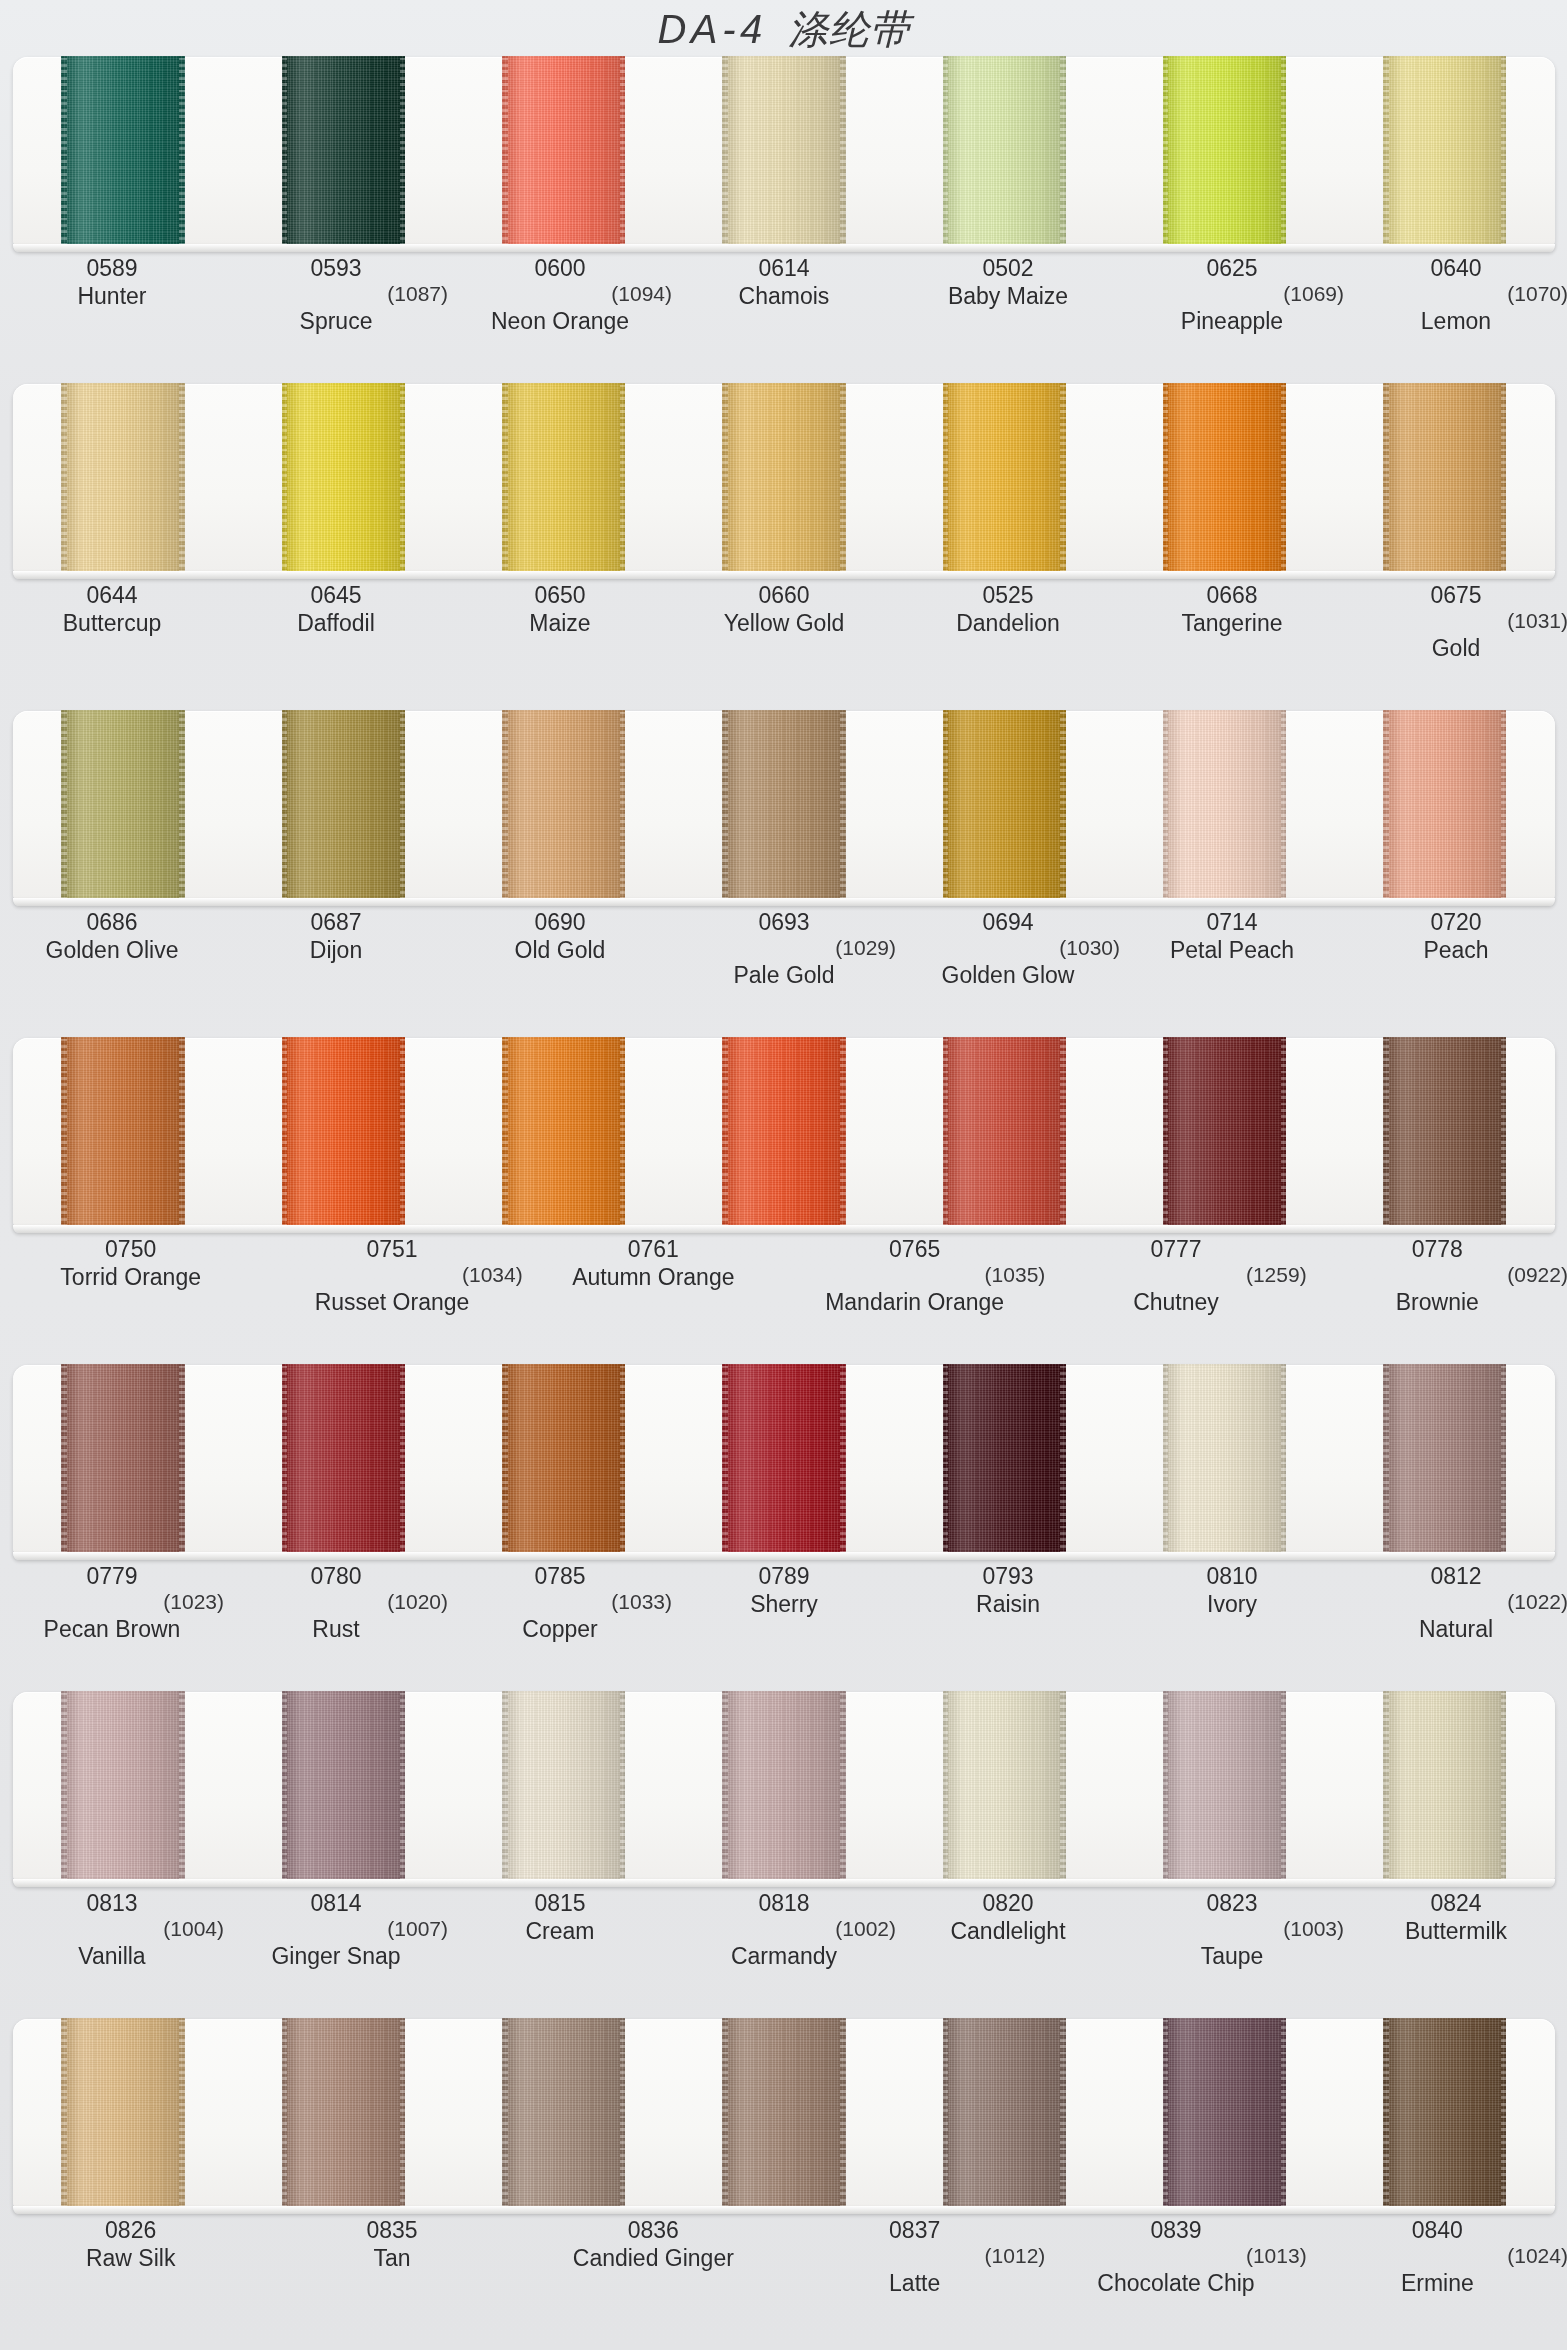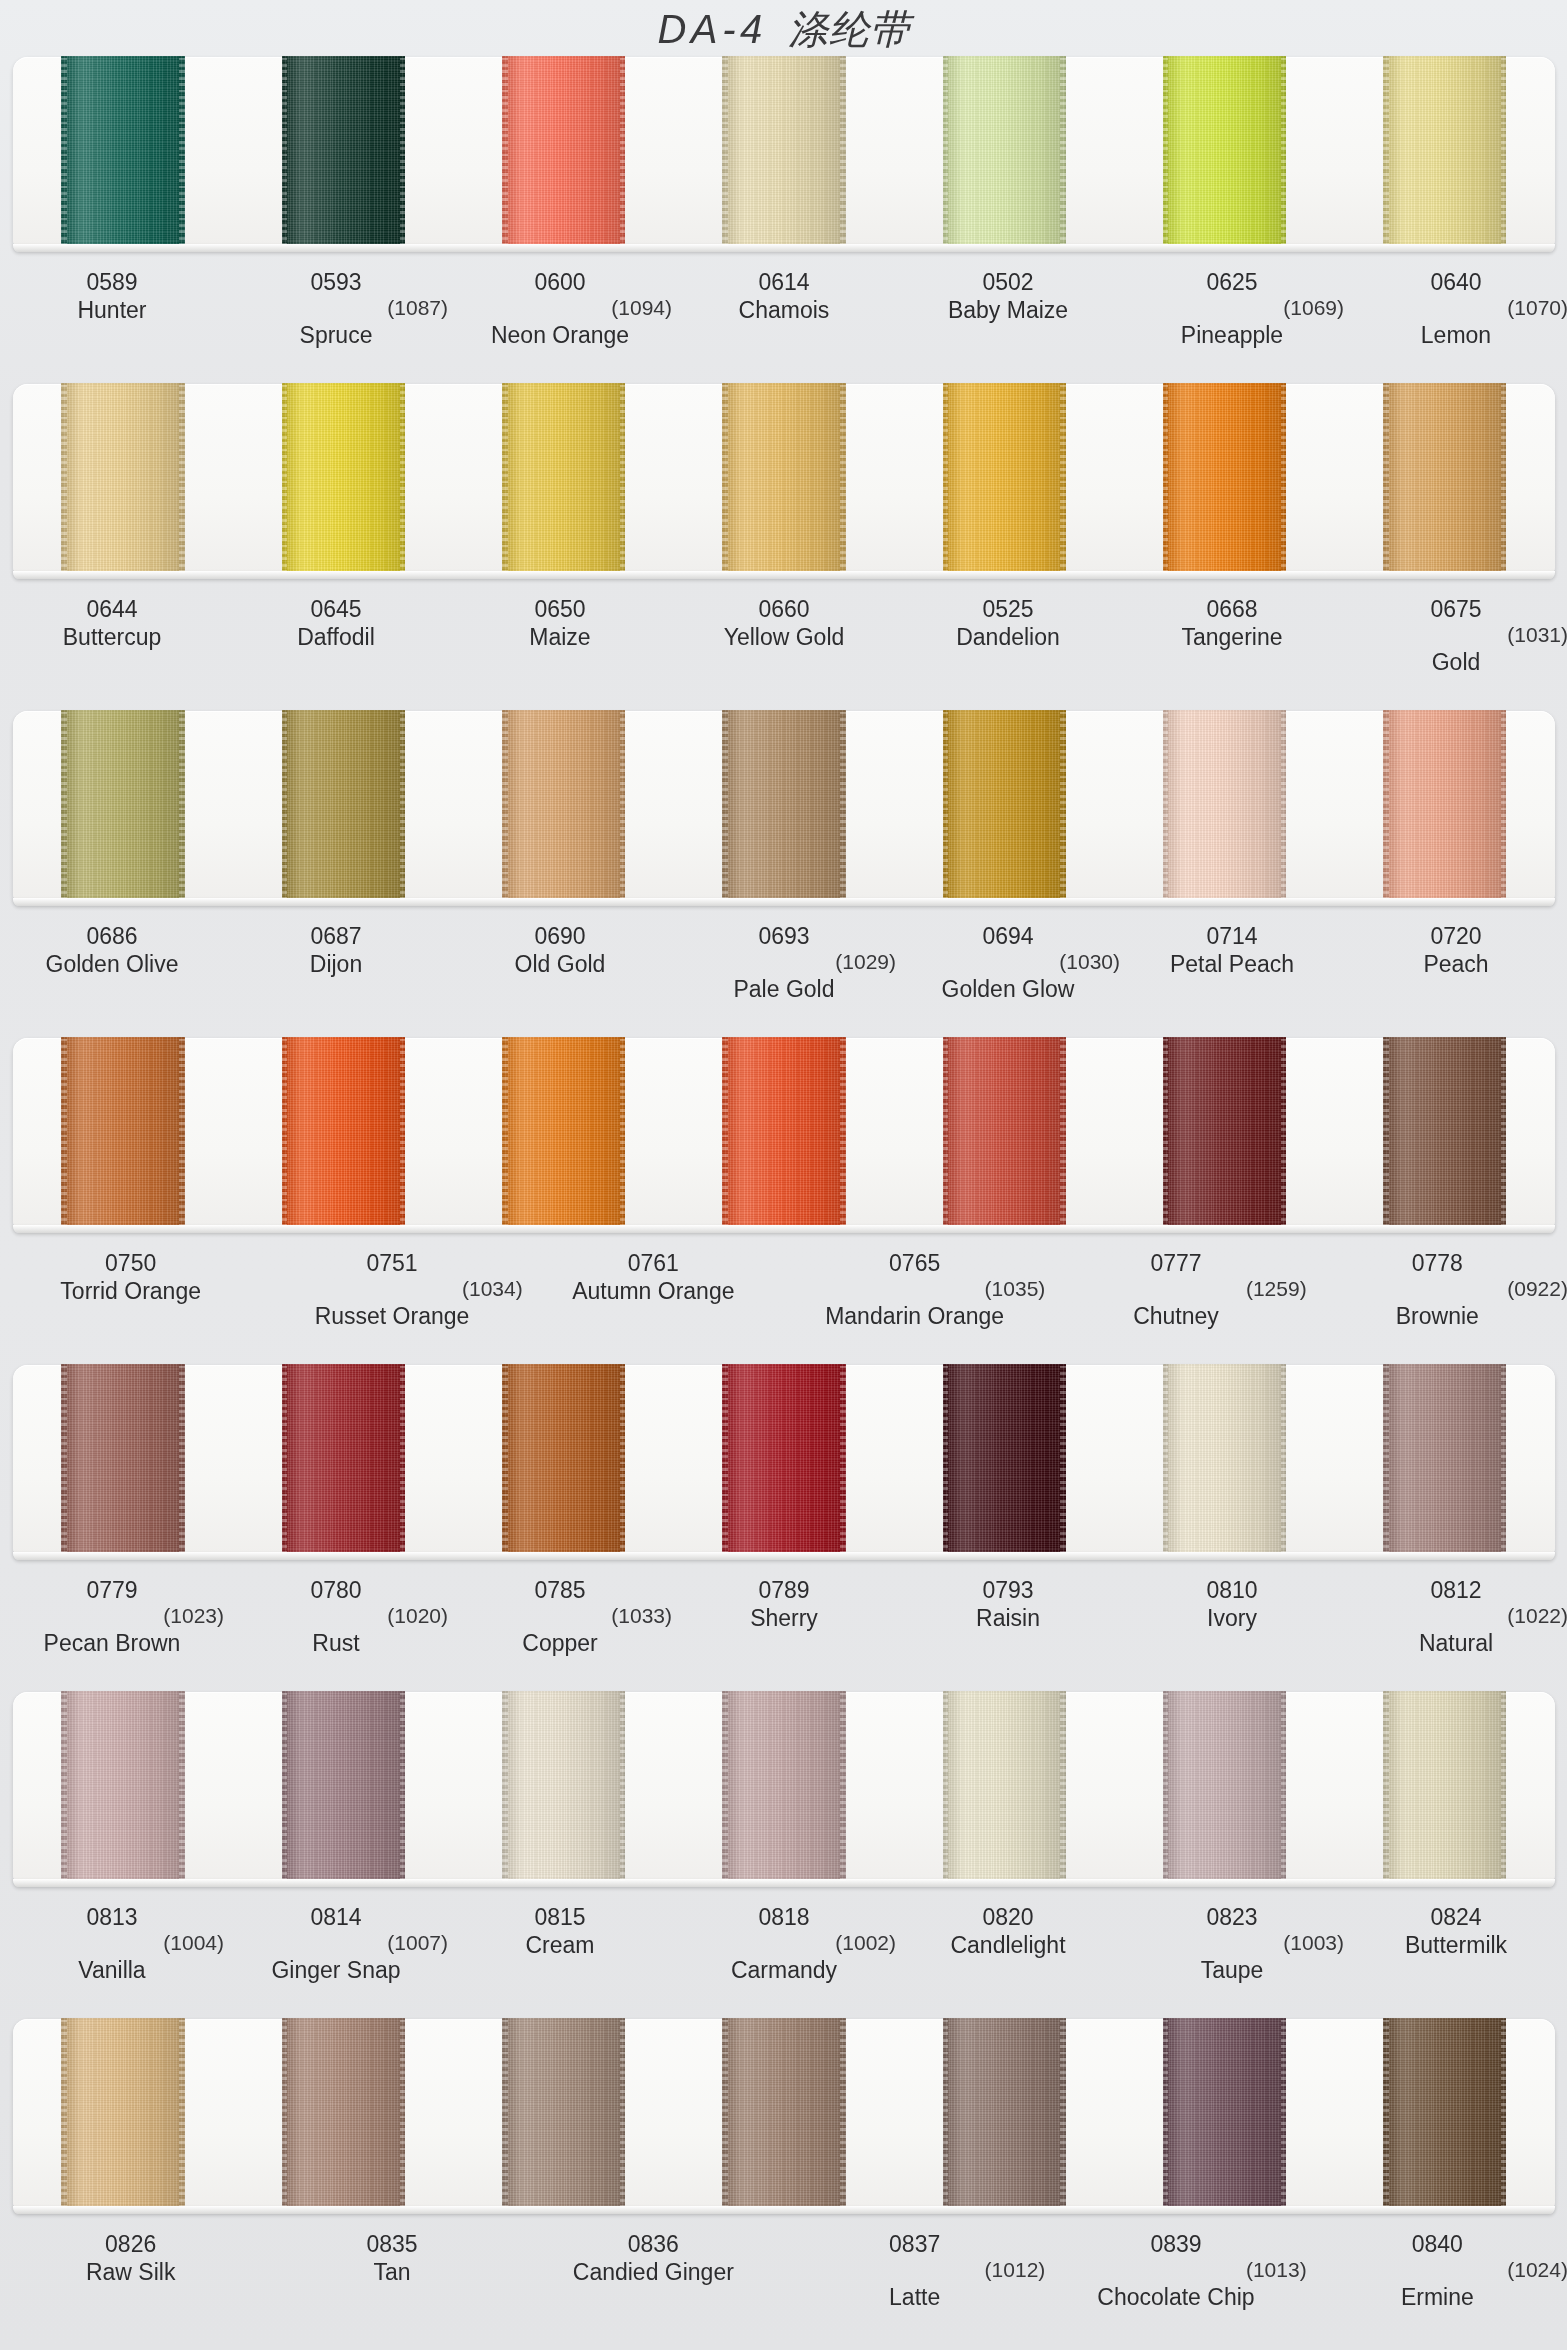--- a/index.html
+++ b/index.html
@@ -134,21 +134,21 @@
        rgba(0,0,0,0.10) 2.8px,
        rgba(0,0,0,0.10) 6.4px);
     z-index: 3;
     opacity: .55;
   }
   .edge.l { left: 0; }
   .edge.r { right: 0; }
 
   .labels {
     position: absolute;
-    top: 212px;
+    top: 198px;
     left: 0;
     width: 1568px;
     display: flex;
   }
   .label {
     flex: 1 1 0;
     text-align: center;
     line-height: 1.18;
   }
   .lab-code {

